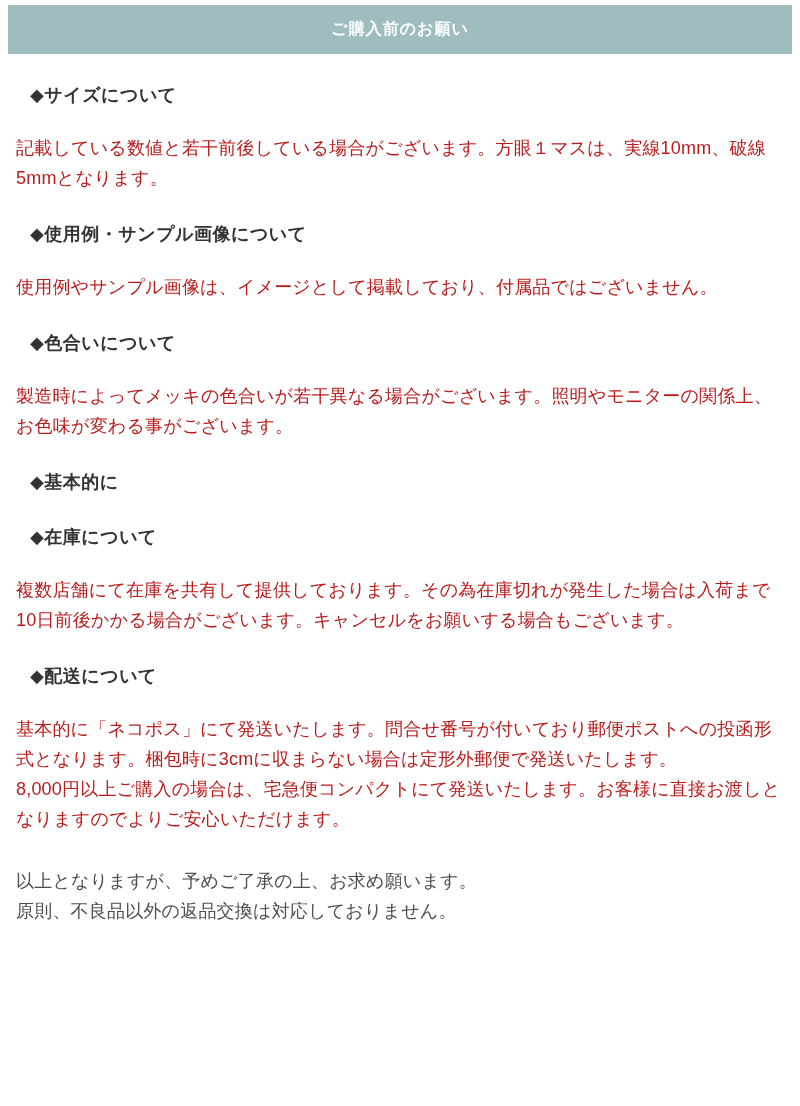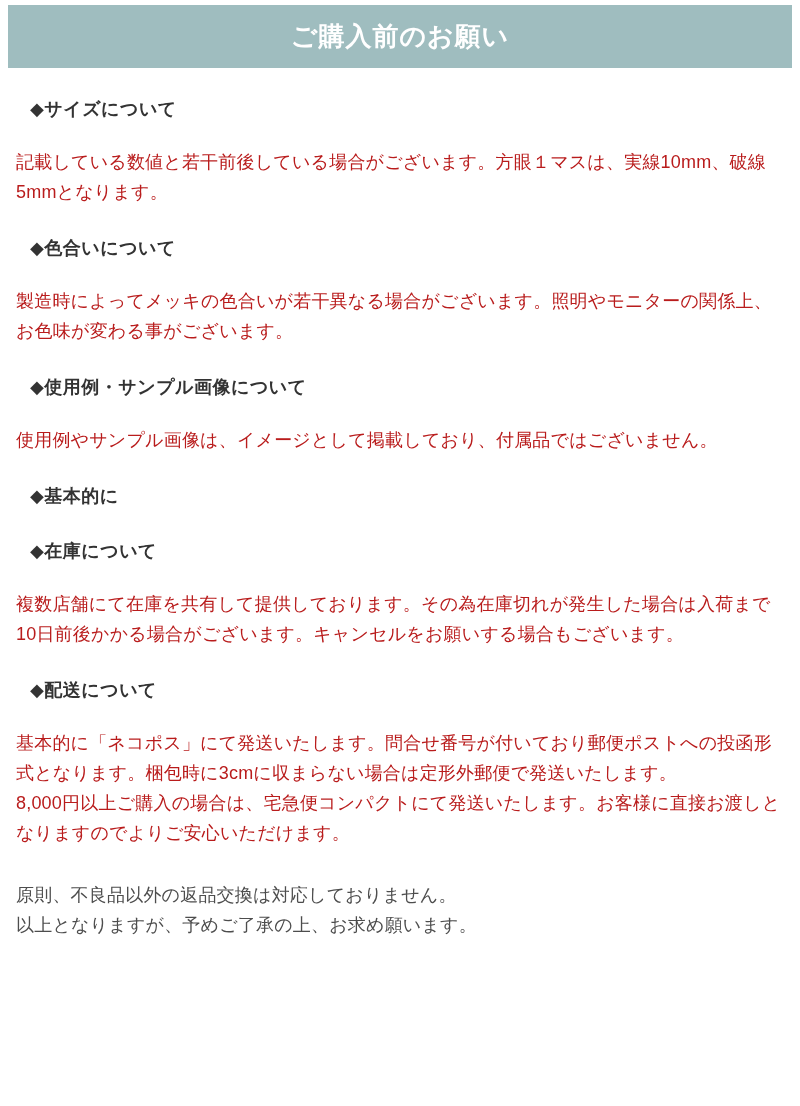--- a/index.html
+++ b/index.html
@@ -11,21 +11,21 @@
   .page {
     width: 800px;
     min-height: 1106px;
     background: #ffffff;
     padding: 5px 8px 10px;
   }
   .header-bar {
     background: #9fbdbf;
     color: #ffffff;
     text-align: center;
-    font-size: 26px;
+    font-size: 16px;
     font-weight: bold;
     padding: 14px 0;
     letter-spacing: 1px;
   }
   .content {
     padding: 0 8px;
   }
   .section-heading {
     font-size: 18px;
     font-weight: bold;
@@ -62,43 +62,43 @@
   </div>
 
   <div class="content">
 
     <section>
       <h2 class="section-heading">◆サイズについて</h2>
       <p class="section-paragraph">記載している数値と若干前後している場合がございます。方眼１マスは、実線10mm、破線5mmとなります。</p>
     </section>
 
     <section>
-      <h2 class="section-heading">◆色合いについて</h2>
-      <p class="section-paragraph">製造時によってメッキの色合いが若干異なる場合がございます。照明やモニターの関係上、お色味が変わる事がございます。</p>
+      <h2 class="section-heading">◆使用例・サンプル画像について</h2>
+      <p class="section-paragraph">使用例やサンプル画像は、イメージとして掲載しており、付属品ではございません。</p>
     </section>
 
     <section>
-      <h2 class="section-heading">◆使用例・サンプル画像について</h2>
-      <p class="section-paragraph">使用例やサンプル画像は、イメージとして掲載しており、付属品ではございません。</p>
+      <h2 class="section-heading">◆色合いについて</h2>
+      <p class="section-paragraph">製造時によってメッキの色合いが若干異なる場合がございます。照明やモニターの関係上、お色味が変わる事がございます。</p>
     </section>
 
     <section>
       <h2 class="section-heading">◆基本的に</h2>
     </section>
 
     <section>
       <h2 class="section-heading">◆在庫について</h2>
       <p class="section-paragraph">複数店舗にて在庫を共有して提供しております。その為在庫切れが発生した場合は入荷まで10日前後かかる場合がございます。キャンセルをお願いする場合もございます。</p>
     </section>
 
     <section>
       <h2 class="section-heading">◆配送について</h2>
       <p class="section-paragraph">基本的に「ネコポス」にて発送いたします。問合せ番号が付いており郵便ポストへの投函形式となります。梱包時に3cmに収まらない場合は定形外郵便で発送いたします。
 8,000円以上ご購入の場合は、宅急便コンパクトにて発送いたします。お客様に直接お渡しとなりますのでよりご安心いただけます。</p>
     </section>
 
     <div class="closing-block">
+      <div class="closing-line">以上となりますが、予めご了承の上、お求め願います。</div>
       <div class="closing-line">原則、不良品以外の返品交換は対応しておりません。</div>
-      <div class="closing-line">以上となりますが、予めご了承の上、お求め願います。</div>
     </div>
 
   </div>
 </div>
 
 </body></html>

